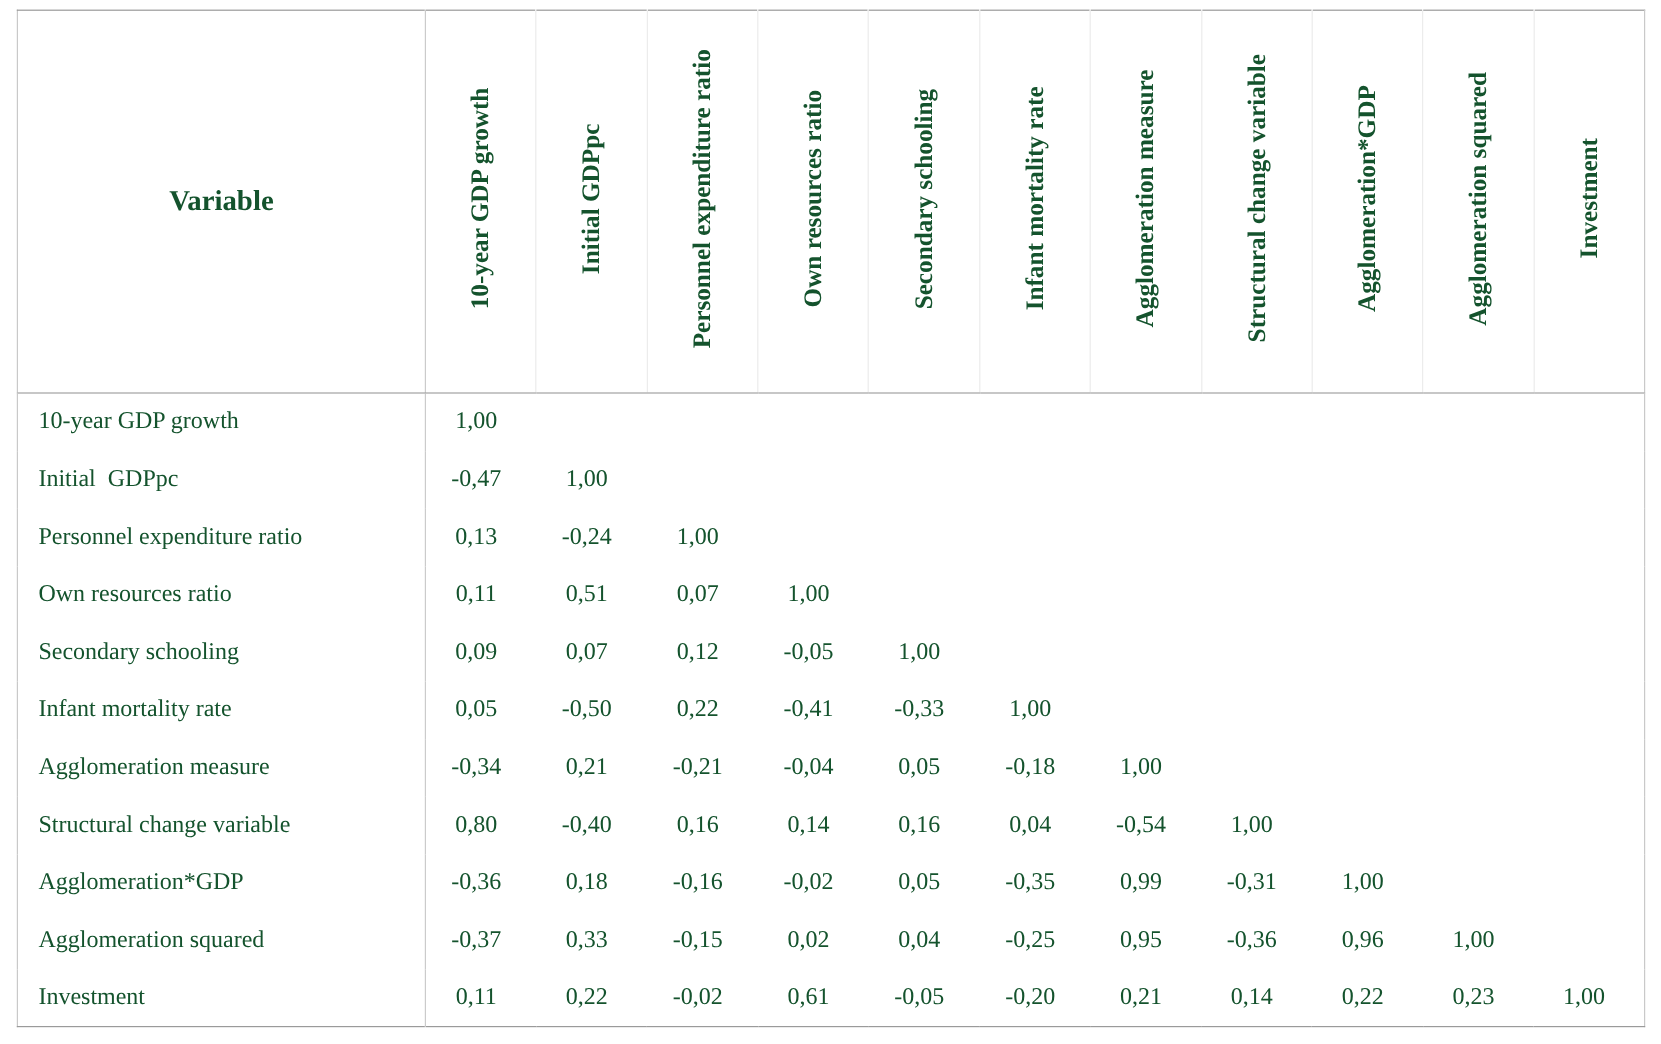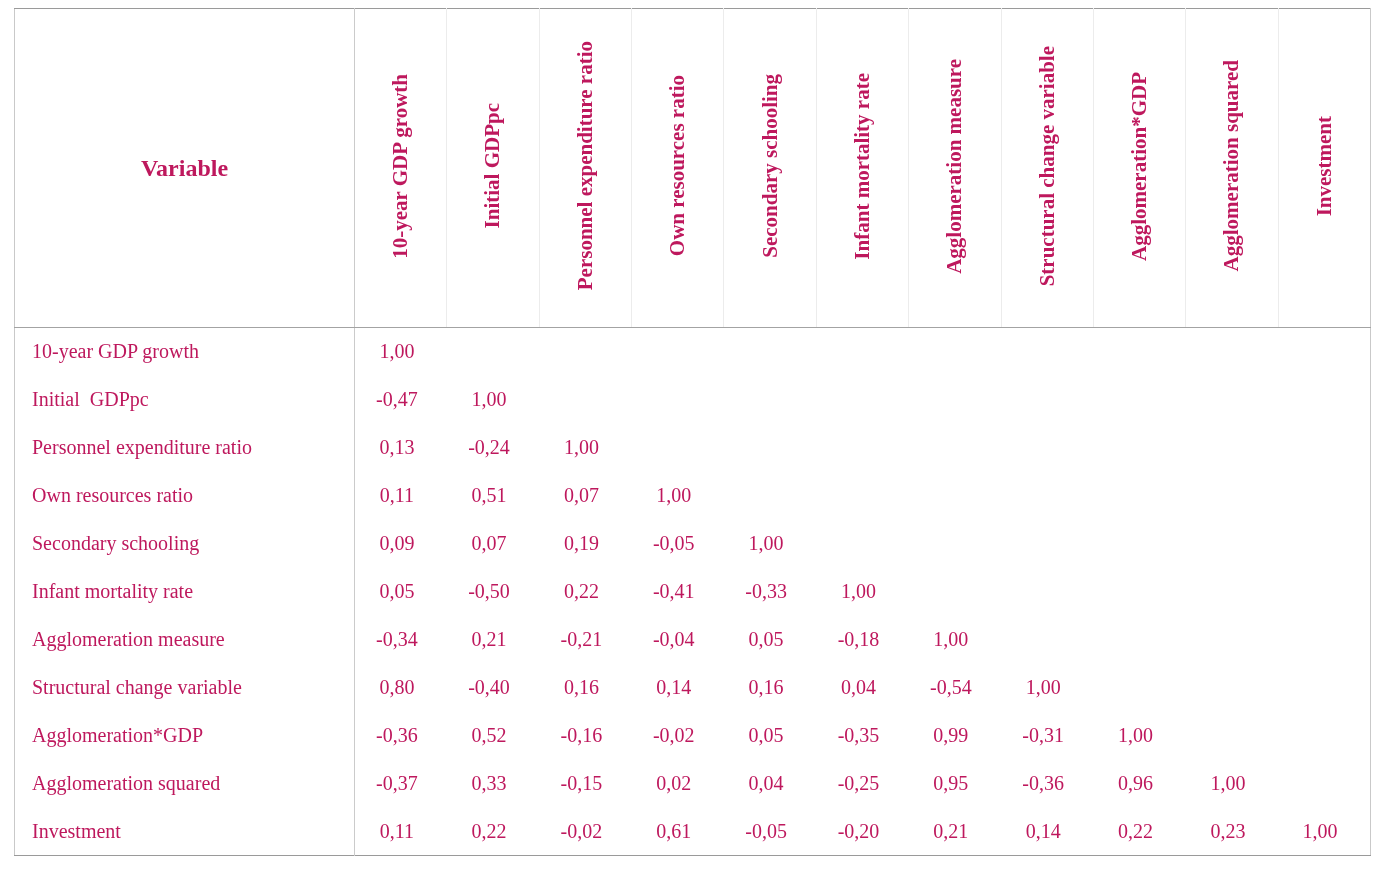--- a/index.html
+++ b/index.html
@@ -6,21 +6,21 @@
     margin: 0;
     padding: 0;
     background: #ffffff;
   }
   .page {
     position: relative;
     width: 1384px;
     height: 870px;
     background: #ffffff;
     font-family: "Liberation Serif", serif;
-    color: #be185d;
+    color: #14532d;
   }
   table.corr {
     position: absolute;
     left: 14px;
     top: 8px;
     width: 1357px;
     height: 847px;
     border-collapse: collapse;
     table-layout: fixed;
     border-top: 1px solid #9a9a9a;
@@ -160,21 +160,21 @@
           <td class="val"></td>
           <td class="val"></td>
           <td class="val"></td>
           <td class="val"></td>
           <td class="val"></td>
         </tr>
         <tr>
           <td class="label">Secondary schooling</td>
           <td class="val">0,09</td>
           <td class="val">0,07</td>
-          <td class="val">0,19</td>
+          <td class="val">0,12</td>
           <td class="val">-0,05</td>
           <td class="val">1,00</td>
           <td class="val"></td>
           <td class="val"></td>
           <td class="val"></td>
           <td class="val"></td>
           <td class="val"></td>
           <td class="val"></td>
         </tr>
         <tr>
@@ -215,21 +215,21 @@
           <td class="val">0,04</td>
           <td class="val">-0,54</td>
           <td class="val">1,00</td>
           <td class="val"></td>
           <td class="val"></td>
           <td class="val"></td>
         </tr>
         <tr>
           <td class="label">Agglomeration*GDP</td>
           <td class="val">-0,36</td>
-          <td class="val">0,52</td>
+          <td class="val">0,18</td>
           <td class="val">-0,16</td>
           <td class="val">-0,02</td>
           <td class="val">0,05</td>
           <td class="val">-0,35</td>
           <td class="val">0,99</td>
           <td class="val">-0,31</td>
           <td class="val">1,00</td>
           <td class="val"></td>
           <td class="val"></td>
         </tr>

